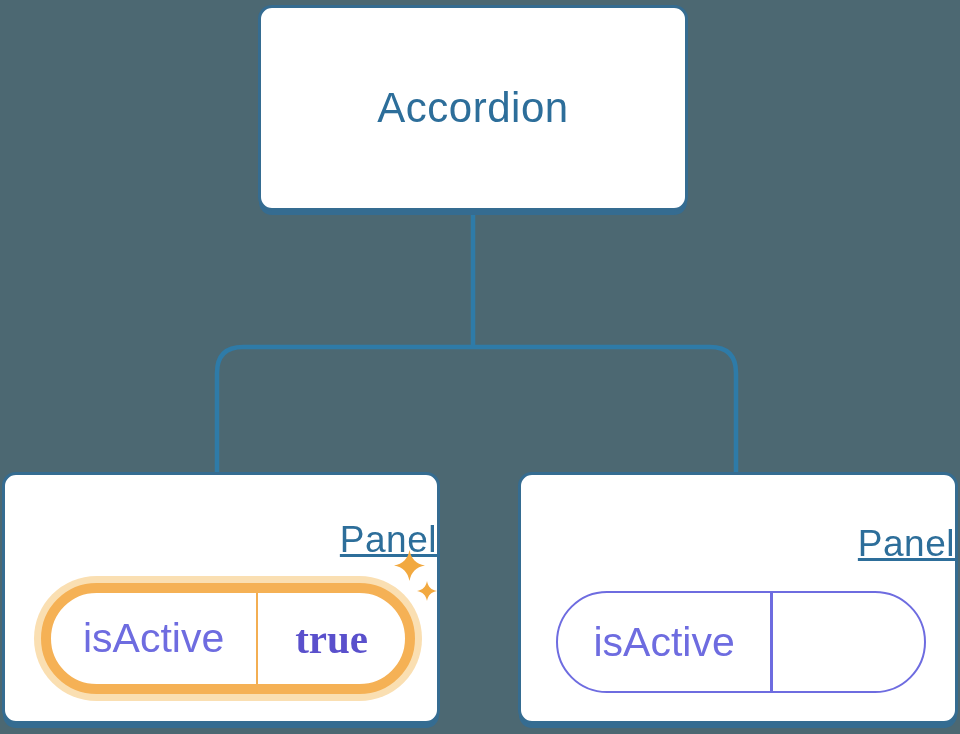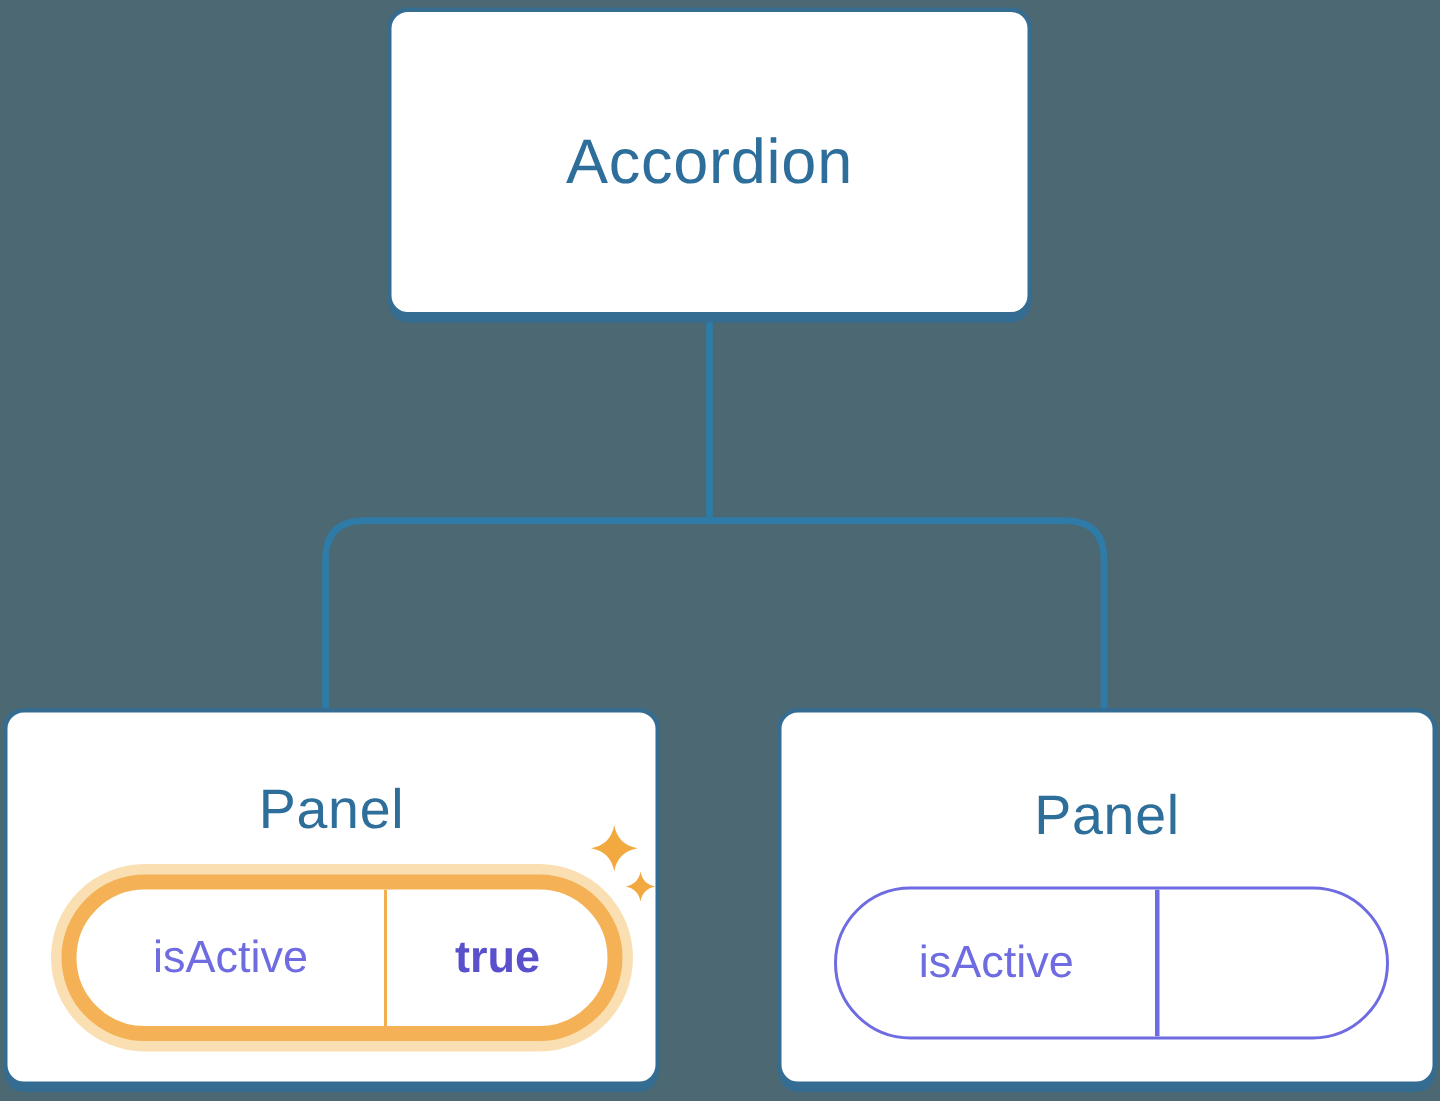--- a/index.html
+++ b/index.html
@@ -25,30 +25,30 @@
     border:3px solid var(--node-border);
     border-radius:14px;
     box-shadow:0 5px 0 -1px var(--node-border);
   }
   .node-root{left:258px;top:5px;width:430px;height:206px;display:flex;align-items:center;justify-content:center;}
   .root-label{font-size:42px;color:var(--node-text);letter-spacing:0.5px;}
 
   .node-panel{width:438px;height:252px;}
   .panel-left{left:2px;top:472px;}
   .panel-right{left:518px;top:472px;width:440px;}
-  .panel-title{margin-top:44px;text-align:center;font-size:37px;color:var(--node-text);letter-spacing:0.5px;}
+  .panel-title{margin-top:44px;text-align:right;font-size:37px;color:var(--node-text);letter-spacing:0.5px;text-decoration:underline;}
   .panel-right .panel-title{margin-top:48px;}
 
   .pill{
     position:absolute;display:flex;align-items:stretch;
     background:#ffffff;border-radius:999px;overflow:hidden;
   }
-  .pill-cell{display:flex;align-items:center;justify-content:center;font-size:30px;}
+  .pill-cell{display:flex;align-items:center;justify-content:center;font-size:41px;}
   .pill-key{flex:0 0 58%;color:var(--prop-text);}
-  .pill-value{flex:1;color:var(--prop-text);}
+  .pill-value{flex:1;color:var(--prop-text);font-family:Liberation Serif, serif;}
 
   .pill-active{
     left:36px;top:108px;width:374px;height:111px;
     border:10px solid var(--highlight-ring);
     box-shadow:0 0 0 7px var(--highlight-glow);
   }
   .pill-active .pill-divider{width:2px;background:var(--highlight-divider);}
   .pill-active .pill-value{color:var(--prop-value-active);font-weight:bold;}
 
   .pill-inactive{

